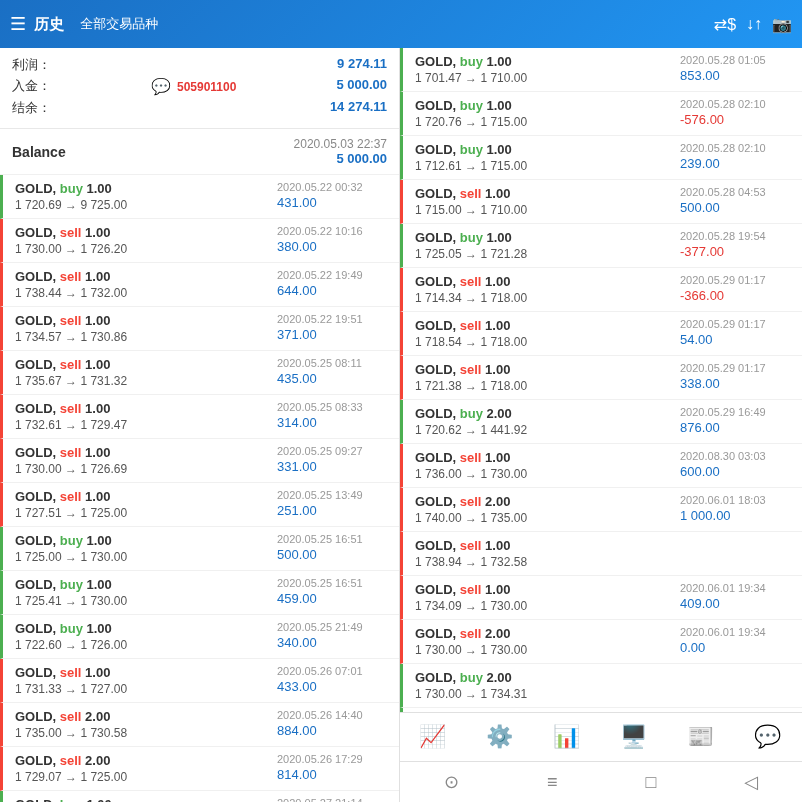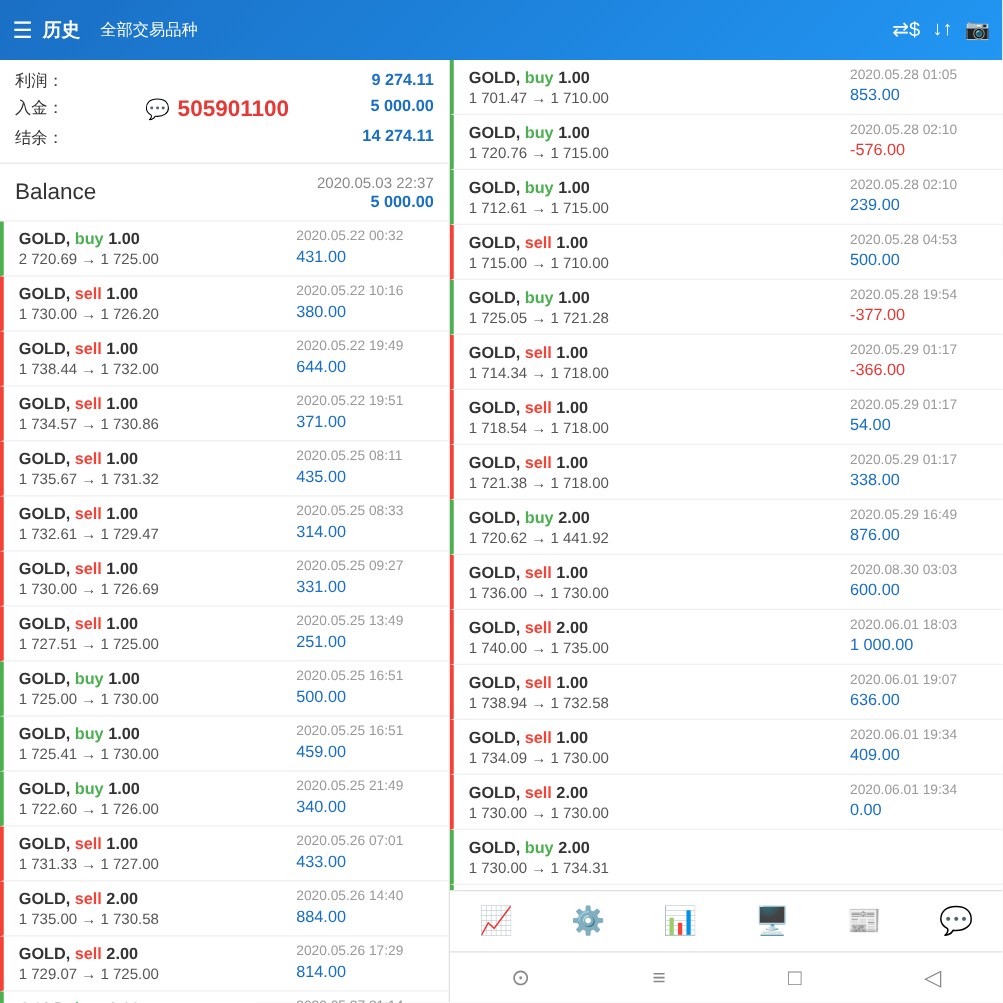--- a/index.html
+++ b/index.html
@@ -56,21 +56,21 @@
 
     
     .main-content {
       display: flex;
       flex: 1;
       overflow: hidden;
     }
 
     
     .left-panel {
-      width: 360px;
+      width: 400px;
       flex-shrink: 0;
       display: flex;
       flex-direction: column;
       border-right: 1px solid #e0e0e0;
       overflow: hidden;
     }
 
     
     .summary-area {
       background: #fff;
@@ -95,21 +95,21 @@
       display: flex;
       align-items: center;
       gap: 6px;
     }
     .wechat-icon {
       color: #07C160;
       font-size: 16px;
     }
     .wechat-number {
       color: #e53935;
-      font-size: 18px;
+      font-size: 12px;
       font-weight: bold;
     }
 
     
     .trade-list {
       flex: 1;
       overflow-y: auto;
       padding: 0;
     }
     .trade-list::-webkit-scrollbar { width: 4px; }
@@ -117,22 +117,22 @@
     .trade-list::-webkit-scrollbar-thumb { background: #bbb; border-radius: 2px; }
 
     .balance-item {
       padding: 8px 12px;
       border-bottom: 1px solid #f0f0f0;
       display: flex;
       justify-content: space-between;
       align-items: center;
     }
     .balance-label {
-      font-size: 18px;
-      font-weight: normal;
+      font-size: 14px;
+      font-weight: bold;
       color: #333;
     }
     .balance-info {
       text-align: right;
       font-size: 12px;
       color: #888;
     }
     .balance-value {
       font-size: 13px;
       font-weight: bold;
@@ -297,21 +297,21 @@
           </div>
         </div>
 
         <div id="left-trades-container">
             <div class="trade-item buy">
     <div class="trade-left">
       <div class="trade-type">
         GOLD, <span class="buy-label">buy</span> 1.00
       </div>
       <div class="trade-prices">
-        2 720.69 → 1 725.00
+        1 720.69 → 9 725.00
       </div>
     </div>
     <div class="trade-right">
       <div class="trade-date">2020.05.22 00:32</div>
       <div class="trade-profit ">431.00</div>
     </div>
   </div>
             <div class="trade-item sell">
     <div class="trade-left">
       <div class="trade-type">
@@ -668,24 +668,20 @@
     </div>
   </div>
             <div class="right-trade-item sell">
     <div class="trade-left">
       <div class="trade-type">
         GOLD, <span class="sell-label">sell</span> 1.00
       </div>
       <div class="trade-prices">
         1 738.94 → 1 732.58
       </div>
-    </div>
-    <div class="trade-right">
-      <div class="trade-date">2020.06.01 19:07</div>
-      <div class="trade-profit ">636.00</div>
     </div>
   </div>
             <div class="right-trade-item sell">
     <div class="trade-left">
       <div class="trade-type">
         GOLD, <span class="sell-label">sell</span> 1.00
       </div>
       <div class="trade-prices">
         1 734.09 → 1 730.00
       </div>

